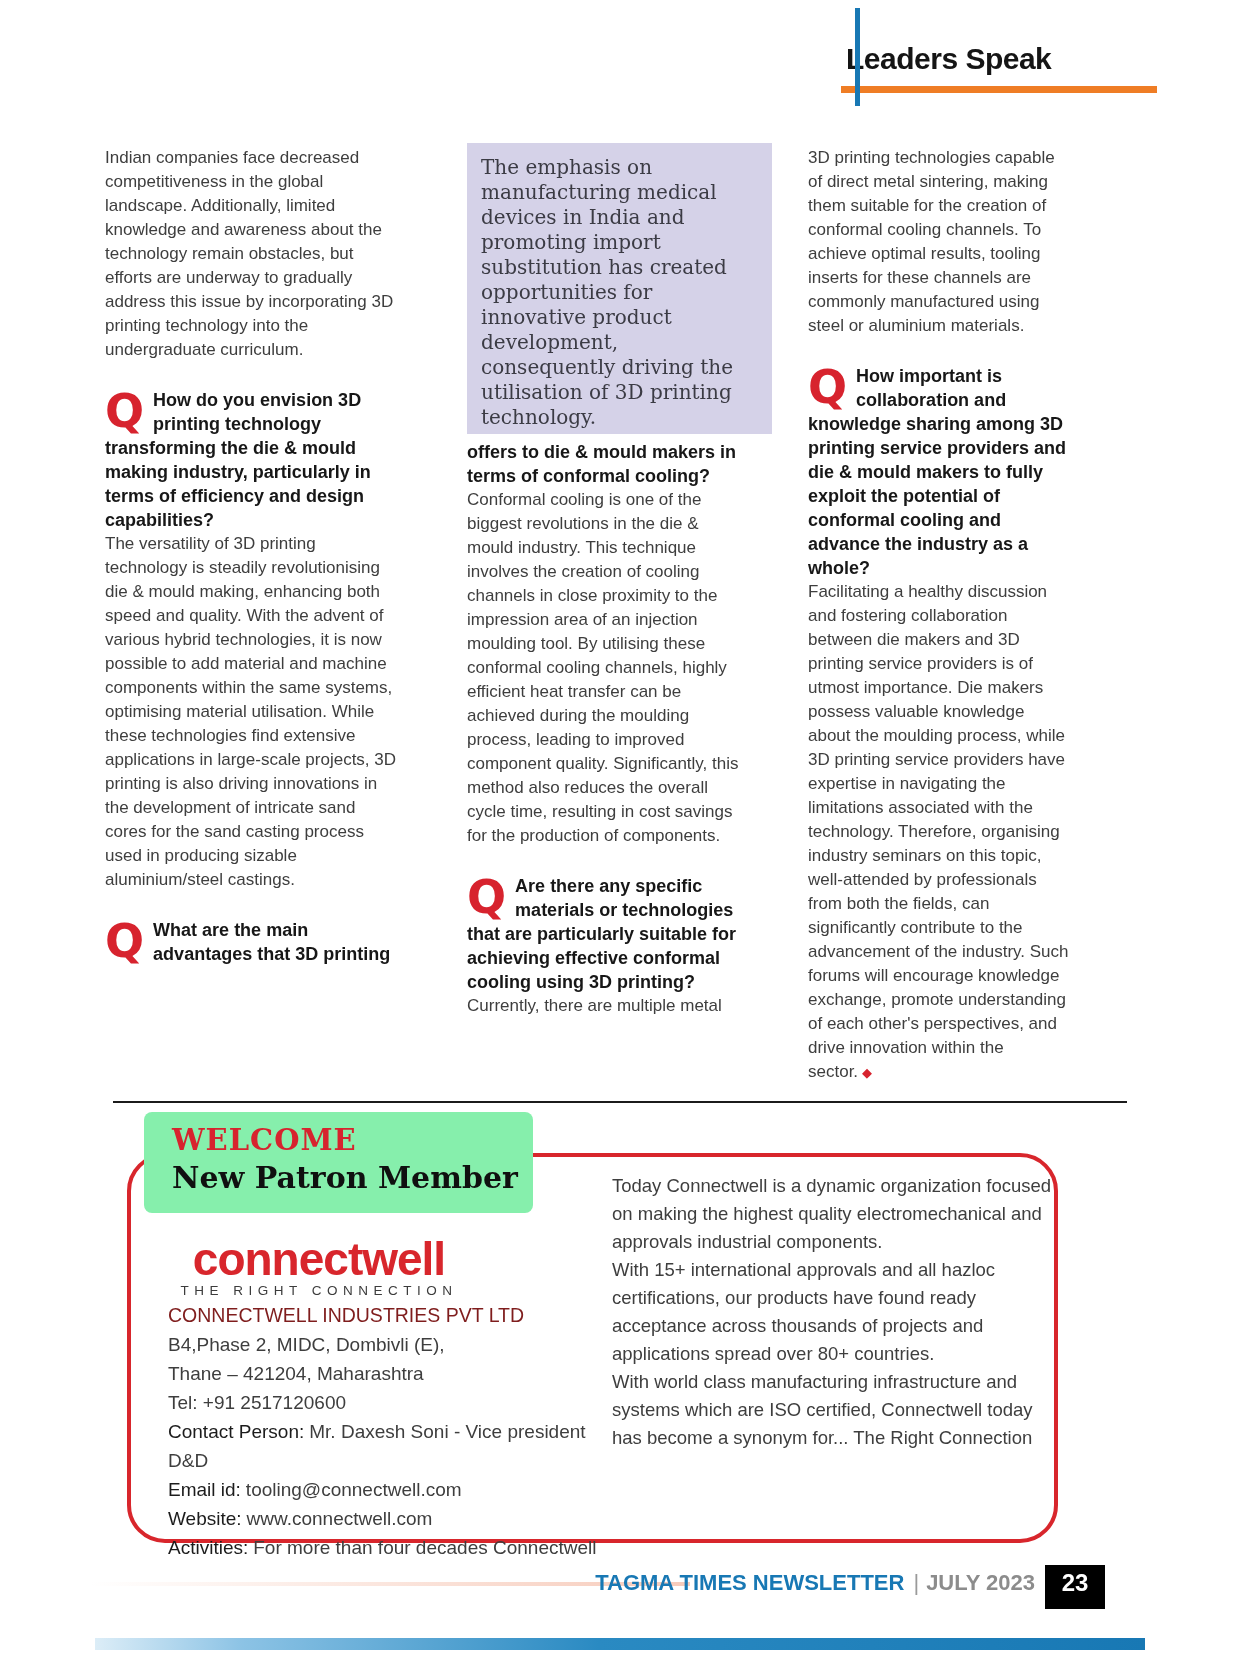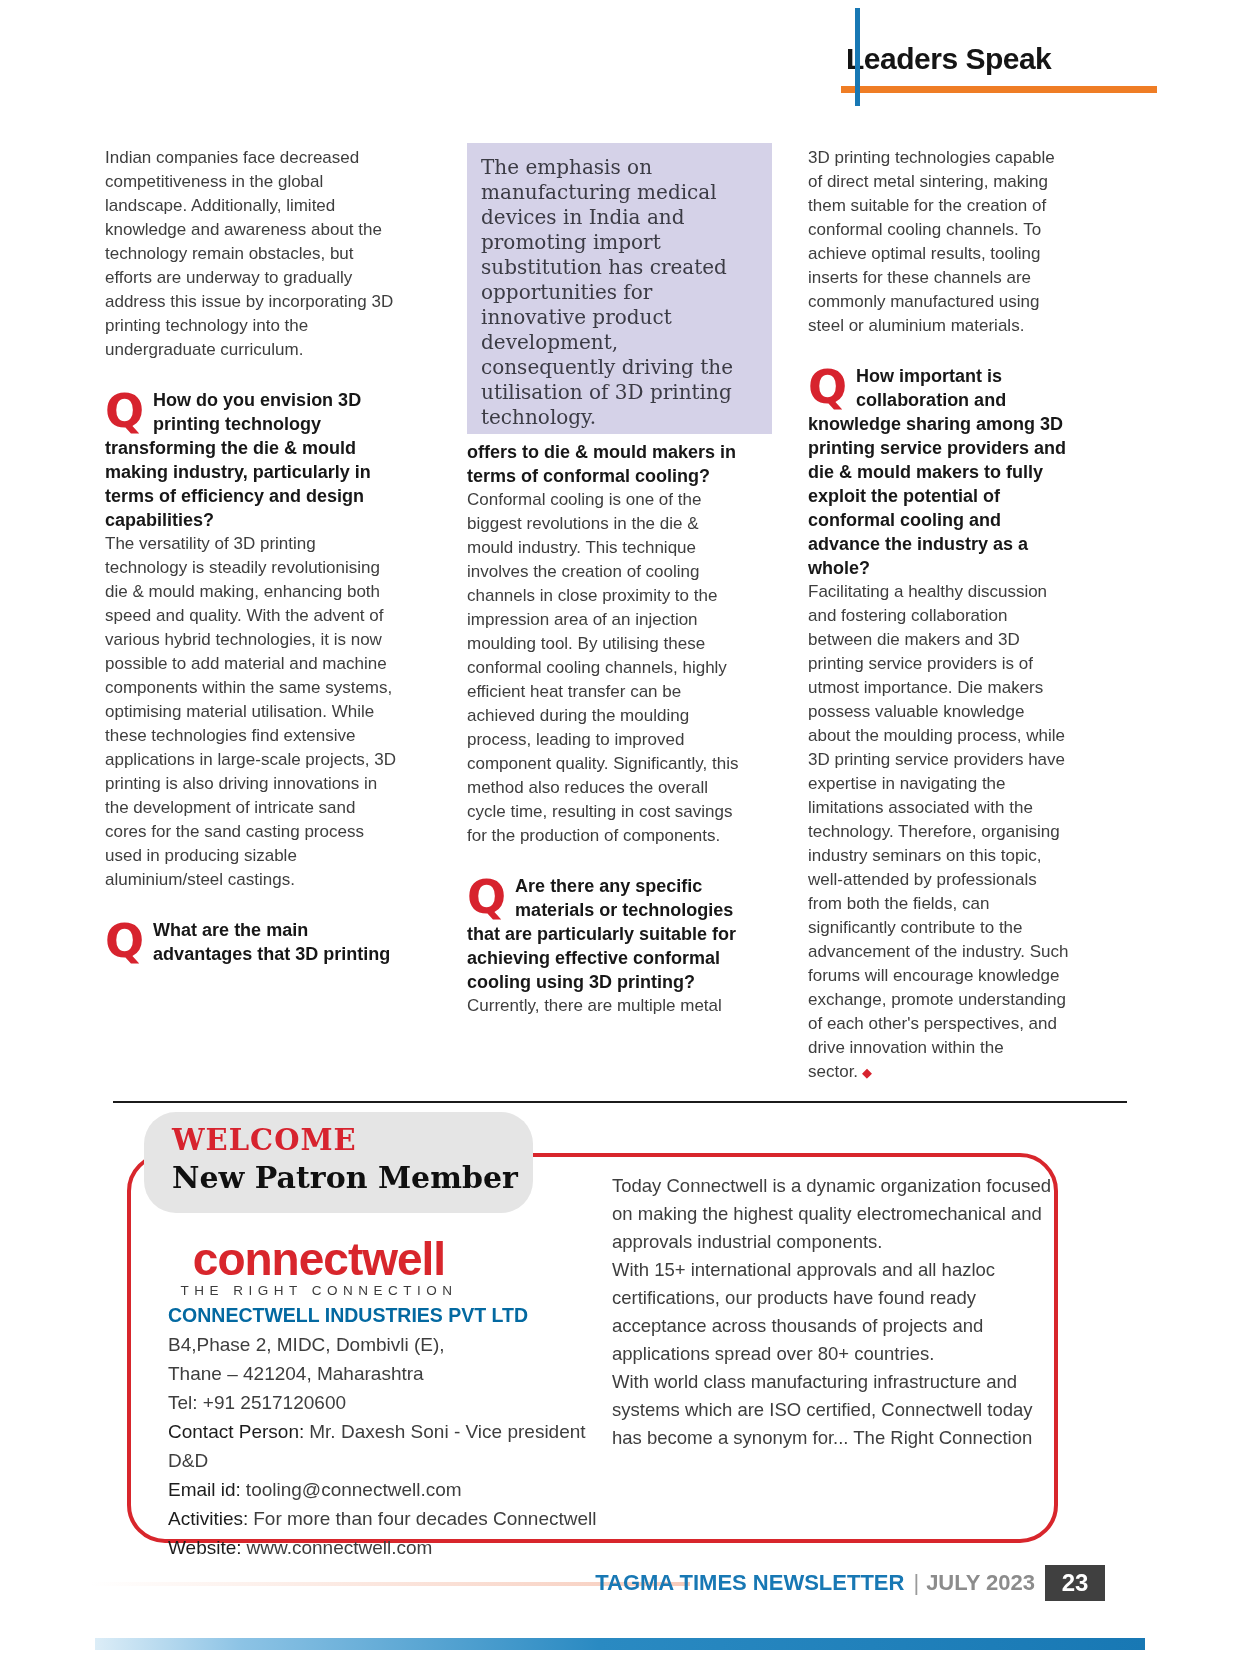--- a/index.html
+++ b/index.html
@@ -49,56 +49,56 @@
   
   .divider { position:absolute; left:113px; top:1101px; width:1014px; height:2px; background:#1b1b1b; }
 
   
   .red-container {
     position:absolute; left:127px; top:1153px; width:931px; height:390px;
     border:4px solid #d8262c; border-radius:38px; background:transparent; z-index:1;
   }
   .yellow-badge {
     position:absolute; left:144px; top:1112px; width:389px; height:101px;
-    background:#e5e5e5; border-radius:32px; z-index:3;
+    background:#86efac; border-radius:8px; z-index:3;
     padding:11px 0 0 28px;
     font-family:"DejaVu Serif", serif;
   }
   .badge-title { font-size:29px; font-weight:700; color:#d7232e; letter-spacing:1px; }
   .badge-subtitle { font-size:30px; font-weight:700; color:#101010; margin-top:3px; }
 
   .logo-block { position:absolute; left:168px; top:1237px; width:302px; text-align:center; z-index:2; }
   .logo-text {
     font-size:46px; font-weight:800; color:#d8262c; letter-spacing:-1px;
     line-height:44px; font-family:"Liberation Sans", sans-serif;
   }
   .logo-tagline { font-size:13.5px; letter-spacing:5.5px; color:#3c3c3c; margin-top:2px; font-weight:500; }
 
   .company-info { position:absolute; left:168px; top:1301px; width:445px; font-size:19px; line-height:29px; color:#3e3e3e; z-index:2; }
-  .company-name { font-weight:700; color:#0369a1; font-size:19.5px; }
+  .company-name { font-weight:400; color:#7f1d1d; font-size:19.5px; }
   .info-line .lbl { font-weight:400; color:#1c1c1c; margin-right:5px; }
 
   .member-right-text { position:absolute; left:612px; top:1172px; width:450px; font-size:18.5px; line-height:28px; color:#3e3e3e; z-index:2; }
   .member-right-text p { margin:0; }
 
   
   .footer-fade-line {
     position:absolute; left:90px; top:1582px; width:600px; height:4px;
     background:linear-gradient(to right, rgba(240,160,130,0), rgba(240,160,130,0.55));
   }
   .footer-text {
     position:absolute; left:590px; top:1570px; width:445px; text-align:right;
     font-size:22px; font-weight:700; white-space:nowrap;
   }
   .footer-newsletter { color:#1878b4; }
   .footer-sep { color:#9a9a9a; font-weight:400; margin:0 7px 0 9px; }
   .footer-date { color:#8c8c8c; }
   .page-number-box {
-    position:absolute; left:1045px; top:1565px; width:60px; height:36px;
-    background:#404040; color:#ffffff; font-size:24px; font-weight:700;
+    position:absolute; left:1045px; top:1565px; width:60px; height:44px;
+    background:#000000; color:#ffffff; font-size:24px; font-weight:700;
     text-align:center; line-height:36px;
   }
   .bottom-bar {
     position:absolute; left:95px; top:1638px; width:1050px; height:12px;
     background:linear-gradient(90deg, #dcedf7 0%, #8cc3e5 14%, #2a8ac2 48%, #1878b4 100%);
   }
 </style>
 </head>
 <body>
 
@@ -175,24 +175,24 @@
     <div class="info-line">B4,Phase 2, MIDC, Dombivli (E),</div>
     <div class="info-line">Thane – 421204, Maharashtra</div>
     <div class="info-line">Tel: +91 2517120600</div>
     <div class="info-line">
       <span class="lbl">Contact Person:</span><span>Mr. Daxesh Soni - Vice president D&amp;D</span>
     </div>
     <div class="info-line">
       <span class="lbl">Email id:</span><span>tooling@connectwell.com</span>
     </div>
     <div class="info-line">
+      <span class="lbl">Website:</span><span>www.connectwell.com</span>
+    </div>
+    <div class="info-line">
       <span class="lbl">Activities:</span><span>For more than four decades Connectwell</span>
-    </div>
-    <div class="info-line">
-      <span class="lbl">Website:</span><span>www.connectwell.com</span>
     </div>
   </div>
 
   <div class="member-right-text">
     <p>Today Connectwell is a dynamic organization focused on making the highest quality electromechanical and approvals industrial components.</p>
     <p>With 15+ international approvals and all hazloc certifications, our products have found ready acceptance across thousands of projects and applications spread over 80+ countries.</p>
     <p>With world class manufacturing infrastructure and systems which are ISO certified, Connectwell today has become a synonym for... The Right Connection</p>
   </div>
 
   <div class="footer-fade-line"></div>

